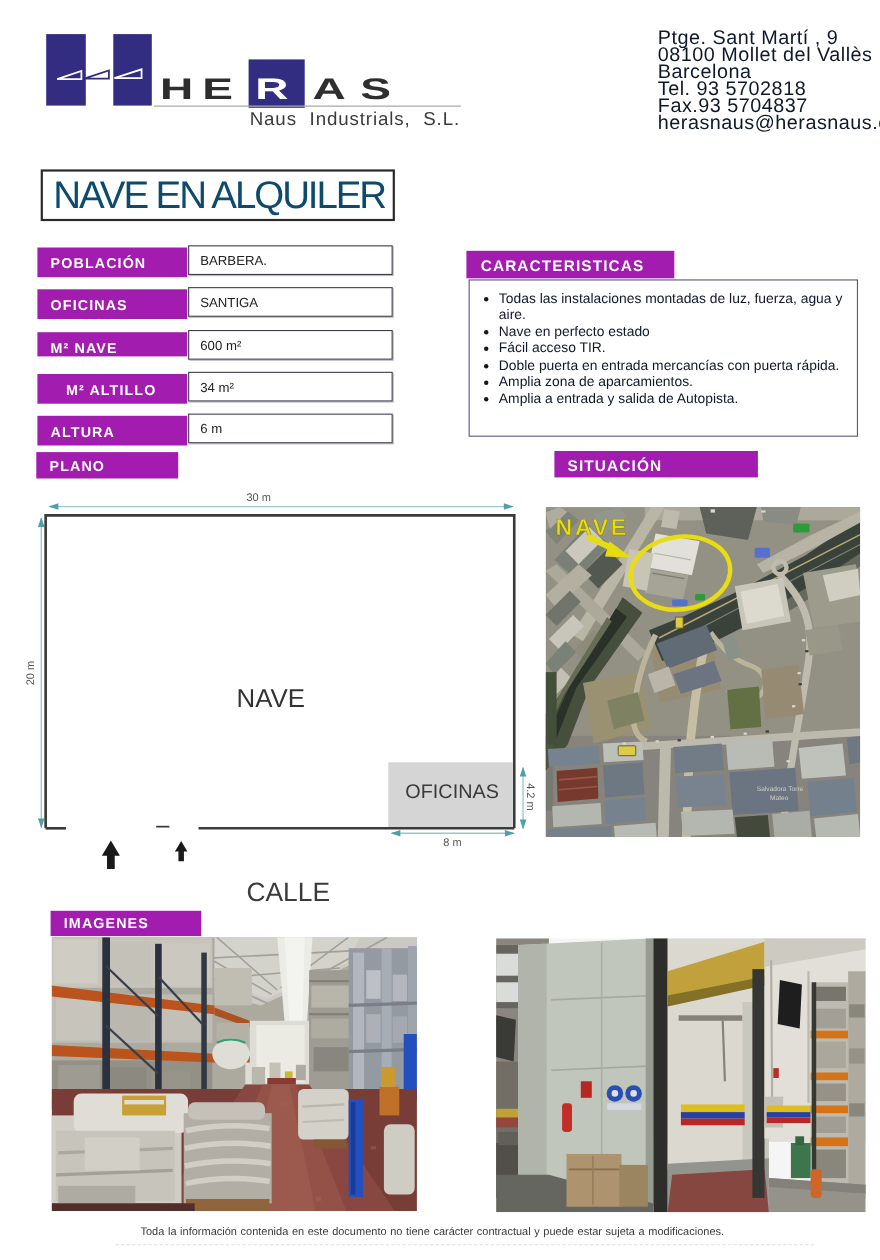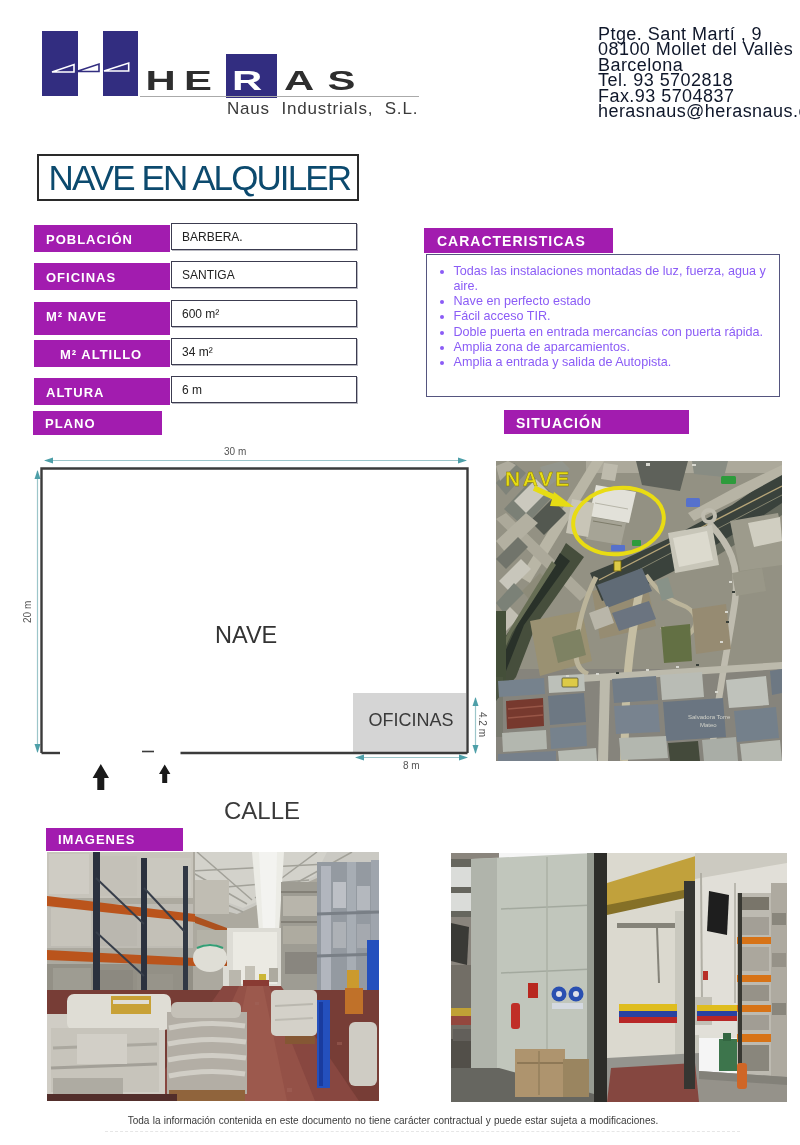--- a/index.html
+++ b/index.html
@@ -63,21 +63,21 @@
   </div>
 
 <div class="bluebox" style="left:34px;top:263px;width:136px;height:27px;">
   <span style="position:absolute;left:12px;top:7px;">OFICINAS</span>
   </div>
 
 <div class="valbox" style="left:171px;top:261px;width:184px;height:25px;">
   <span style="position:absolute;left:10px;top:6px;">SANTIGA</span>
   </div>
 
-<div class="bluebox" style="left:34px;top:301.5px;width:136px;height:33px;">
+<div class="bluebox" style="left:34px;top:301.5px;width:136px;height:22px;">
   <span style="position:absolute;left:12px;top:7px;">M² NAVE</span>
   </div>
 
 <div class="valbox" style="left:171px;top:299.5px;width:184px;height:25px;">
   <span style="position:absolute;left:10px;top:6px;">600 m²</span>
   </div>
 
 <div class="bluebox" style="left:34px;top:340px;width:136px;height:27px;">
   <span style="position:absolute;left:26px;top:7px;">M² ALTILLO</span>
   </div>
@@ -96,21 +96,21 @@
 
 <div class="bluebox" style="left:33px;top:410.5px;width:129px;height:24px;">
   <span style="position:absolute;left:12px;top:5px;">PLANO</span>
   </div>
 
 <div class="bluebox" style="left:424px;top:227.5px;width:189px;height:25.5px;font-size:14px;">
   <span style="position:absolute;left:13px;top:5px;">CARACTERISTICAS</span>
   </div>
 
 <div class="abs" style="left:425.5px;top:253.5px;width:352px;height:141px;border:1px solid #55557f;">
-  <ul style="margin:9px 0 0 0;padding-left:27px;font-size:12.6px;line-height:15.3px;color:#8b5cf6;">
+  <ul style="margin:9px 0 0 0;padding-left:27px;font-size:12.6px;line-height:15.3px;color:#0f172a;">
     <li>Todas las instalaciones montadas de luz, fuerza, agua y aire.</li>
     <li>Nave en perfecto estado</li>
     <li>Fácil acceso TIR.</li>
     <li>Doble puerta en entrada mercancías con puerta rápida.</li>
     <li>Amplia zona de aparcamientos.</li>
     <li>Amplia a entrada y salida de Autopista.</li>
   </ul>
 </div>
 
 <div class="bluebox" style="left:504px;top:410px;width:185px;height:24px;font-size:14px;">

